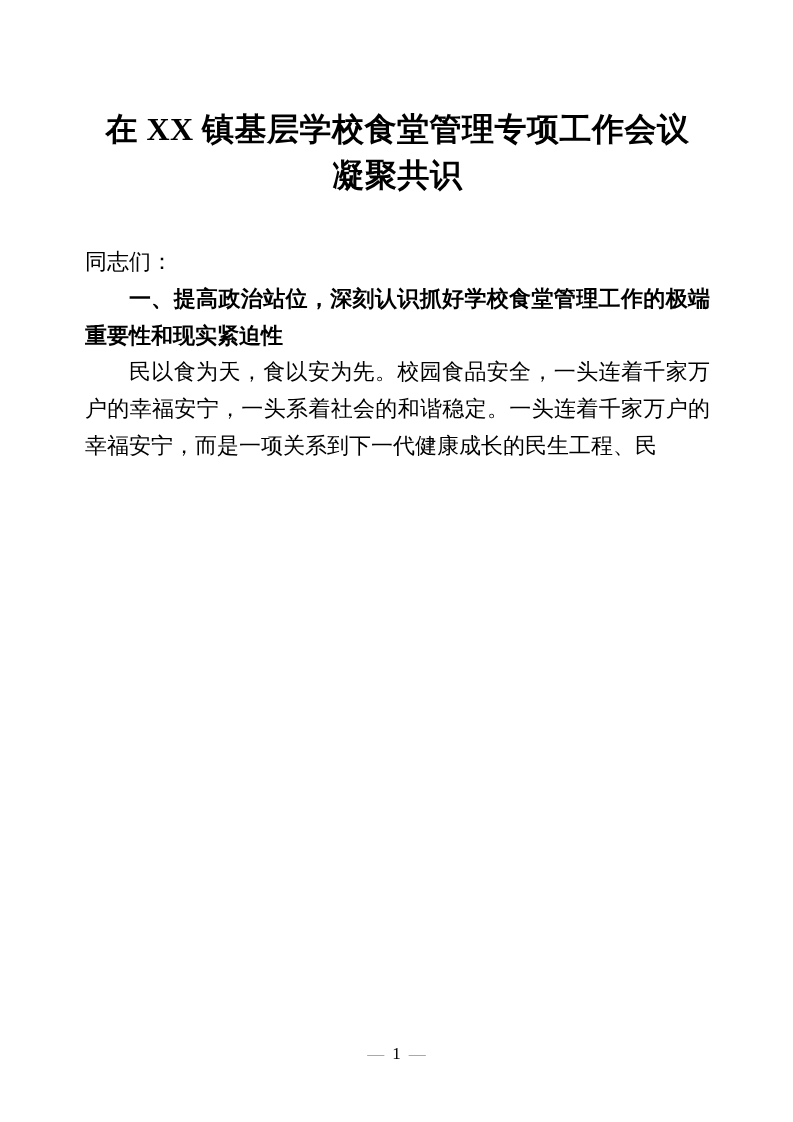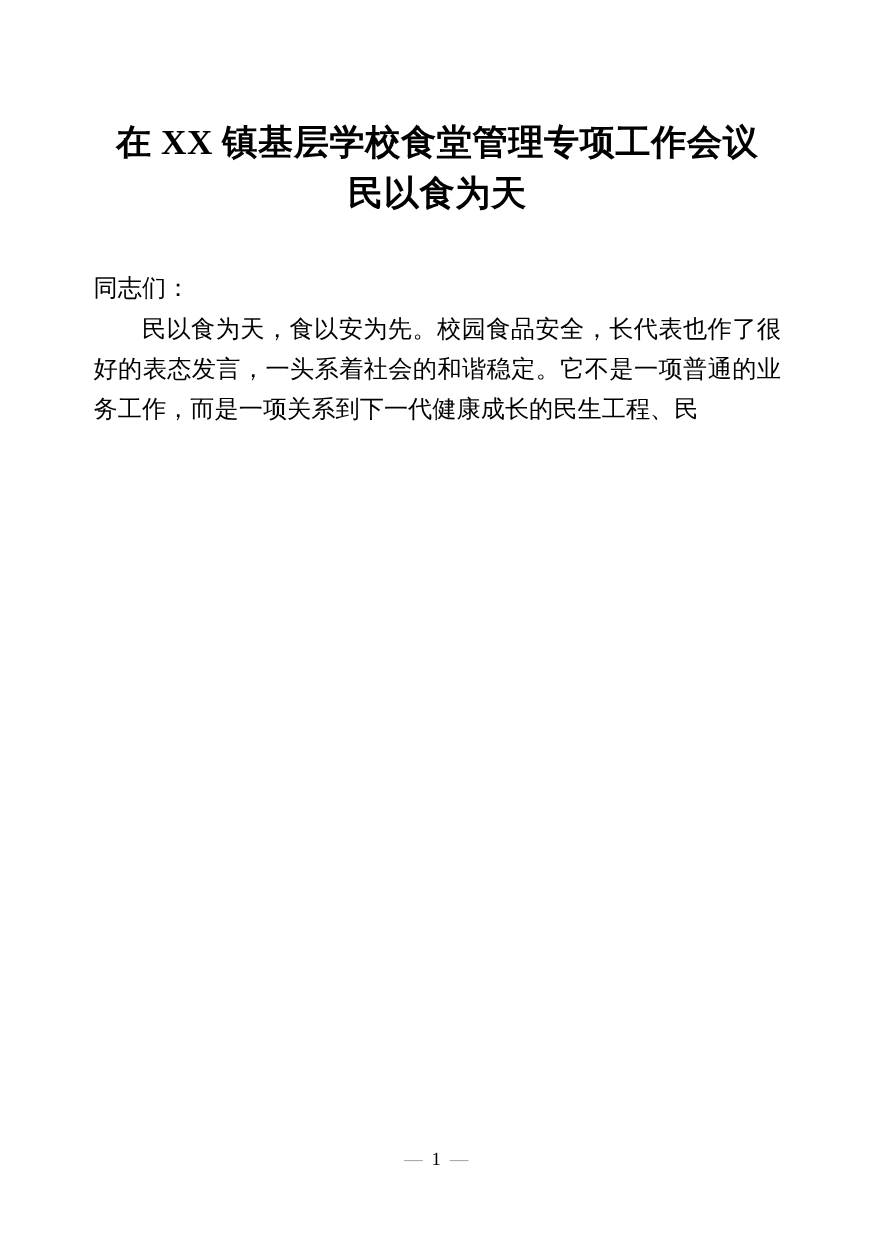--- a/index.html
+++ b/index.html
@@ -69,23 +69,24 @@
     color: #000000;
   }
 </style>
 </head>
 <body>
 
 <div class="page">
   <div class="content">
     <h1 class="doc-title">
       <div>在 XX 镇基层学校食堂管理专项工作会议</div>
-      <div>民以食为天</div>
+      <div>凝聚共识</div>
     </h1>
     <div class="doc-body">
       <p class="salutation">同志们：</p>
-      <p class="para">民以食为天，食以安为先。校园食品安全，长代表也作了很好的表态发言，一头系着社会的和谐稳定。它不是一项普通的业务工作，而是一项关系到下一代健康成长的民生工程、民</p>
+      <h2 class="section-heading">一、提高政治站位，深刻认识抓好学校食堂管理工作的极端重要性和现实紧迫性</h2>
+      <p class="para">民以食为天，食以安为先。校园食品安全，一头连着千家万户的幸福安宁，一头系着社会的和谐稳定。一头连着千家万户的幸福安宁，而是一项关系到下一代健康成长的民生工程、民</p>
     </div>
   </div>
   <div class="page-footer">
     <span class="footer-dash">—</span><span class="footer-num">1</span><span class="footer-dash">—</span>
   </div>
 </div>
 
 </body></html>

